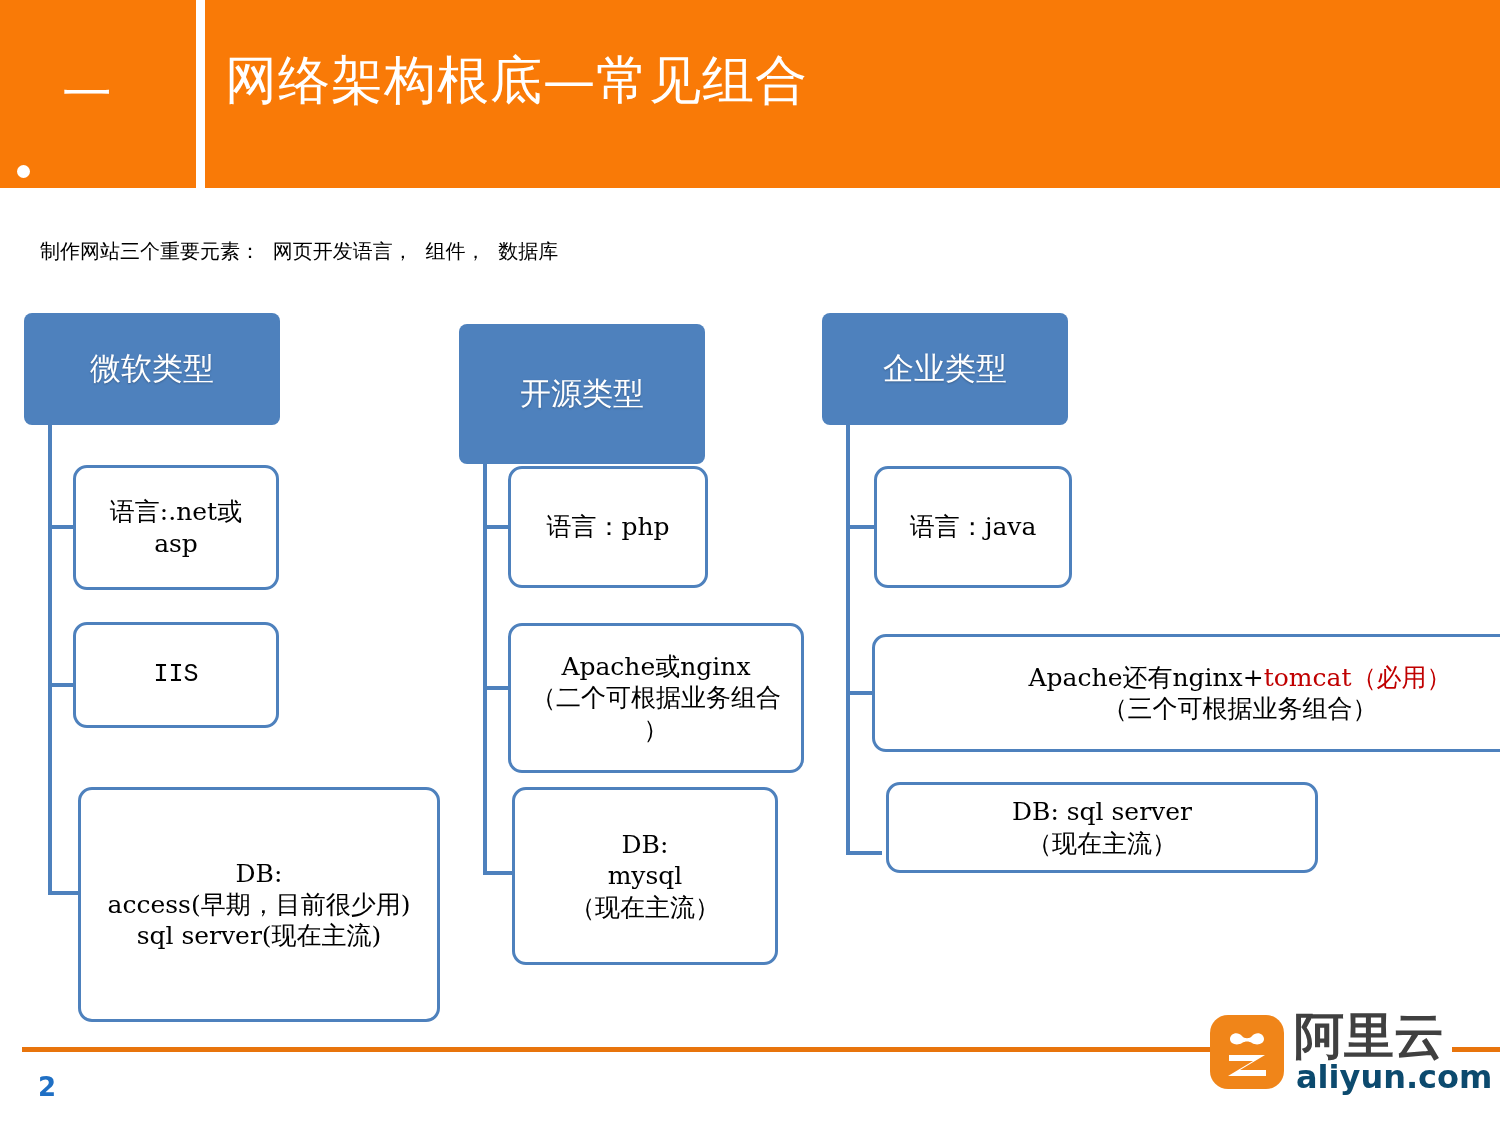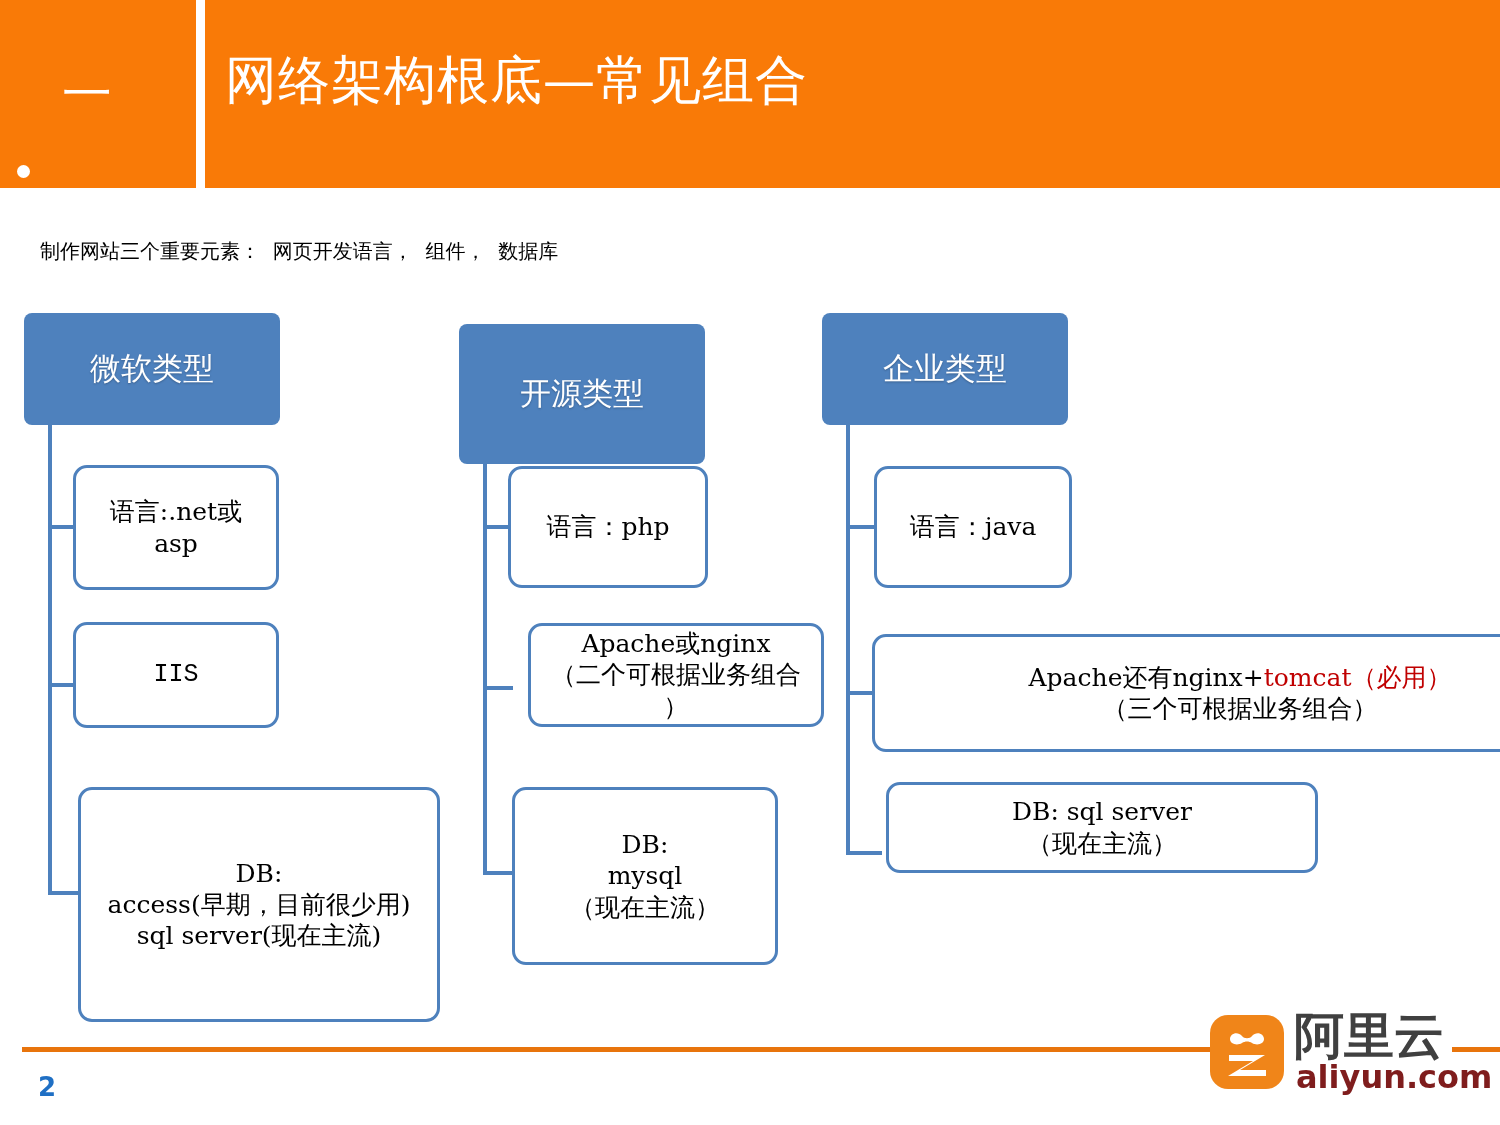--- a/index.html
+++ b/index.html
@@ -179,21 +179,21 @@
     font-weight: bold;
     font-family: "DejaVu Sans", "Liberation Sans", sans-serif;
     letter-spacing: 0px;
     line-height: 1;
   }
   .logo-en {
     position: absolute;
     left: 86px;
     top: 48px;
     font-size: 32px;
-    color: #7f1d1d;
+    color: #0c4a6e;
     font-weight: bold;
     font-family: "DejaVu Sans", "Liberation Sans", sans-serif;
     line-height: 1;
   }
 </style>
 </head>
 <body>
 
 <div id="slide">
 
@@ -229,21 +229,21 @@
   <div class="col-head" style="left:459px; top:313px; width:246px; height:140px;margin-top:11px;">开源类型</div>
 
   <div class="trunk" style="left:483px; top:425px; height:450px;"></div>
   <div class="stub" style="left:483px; top:525px; width:30px;"></div>
   <div class="stub" style="left:483px; top:686px; width:30px;"></div>
   <div class="stub" style="left:483px; top:871px; width:32px;"></div>
 
   <div class="node" style="left:508px; top:466px; width:200px; height:122px;">
     <span style="white-space:pre-line;">语言：php</span>
   </div>
-  <div class="node" style="left:508px; top:623px; width:296px; height:104px;margin-left:20px;">
+  <div class="node" style="left:508px; top:623px; width:296px; height:150px;">
     <span style="white-space:pre-line;">Apache或nginx
 （二个可根据业务组合
 ）</span>
   </div>
   <div class="node" style="left:512px; top:787px; width:266px; height:178px;">
     <span style="white-space:pre-line;">DB:
 mysql
 （现在主流）</span>
   </div>
 

